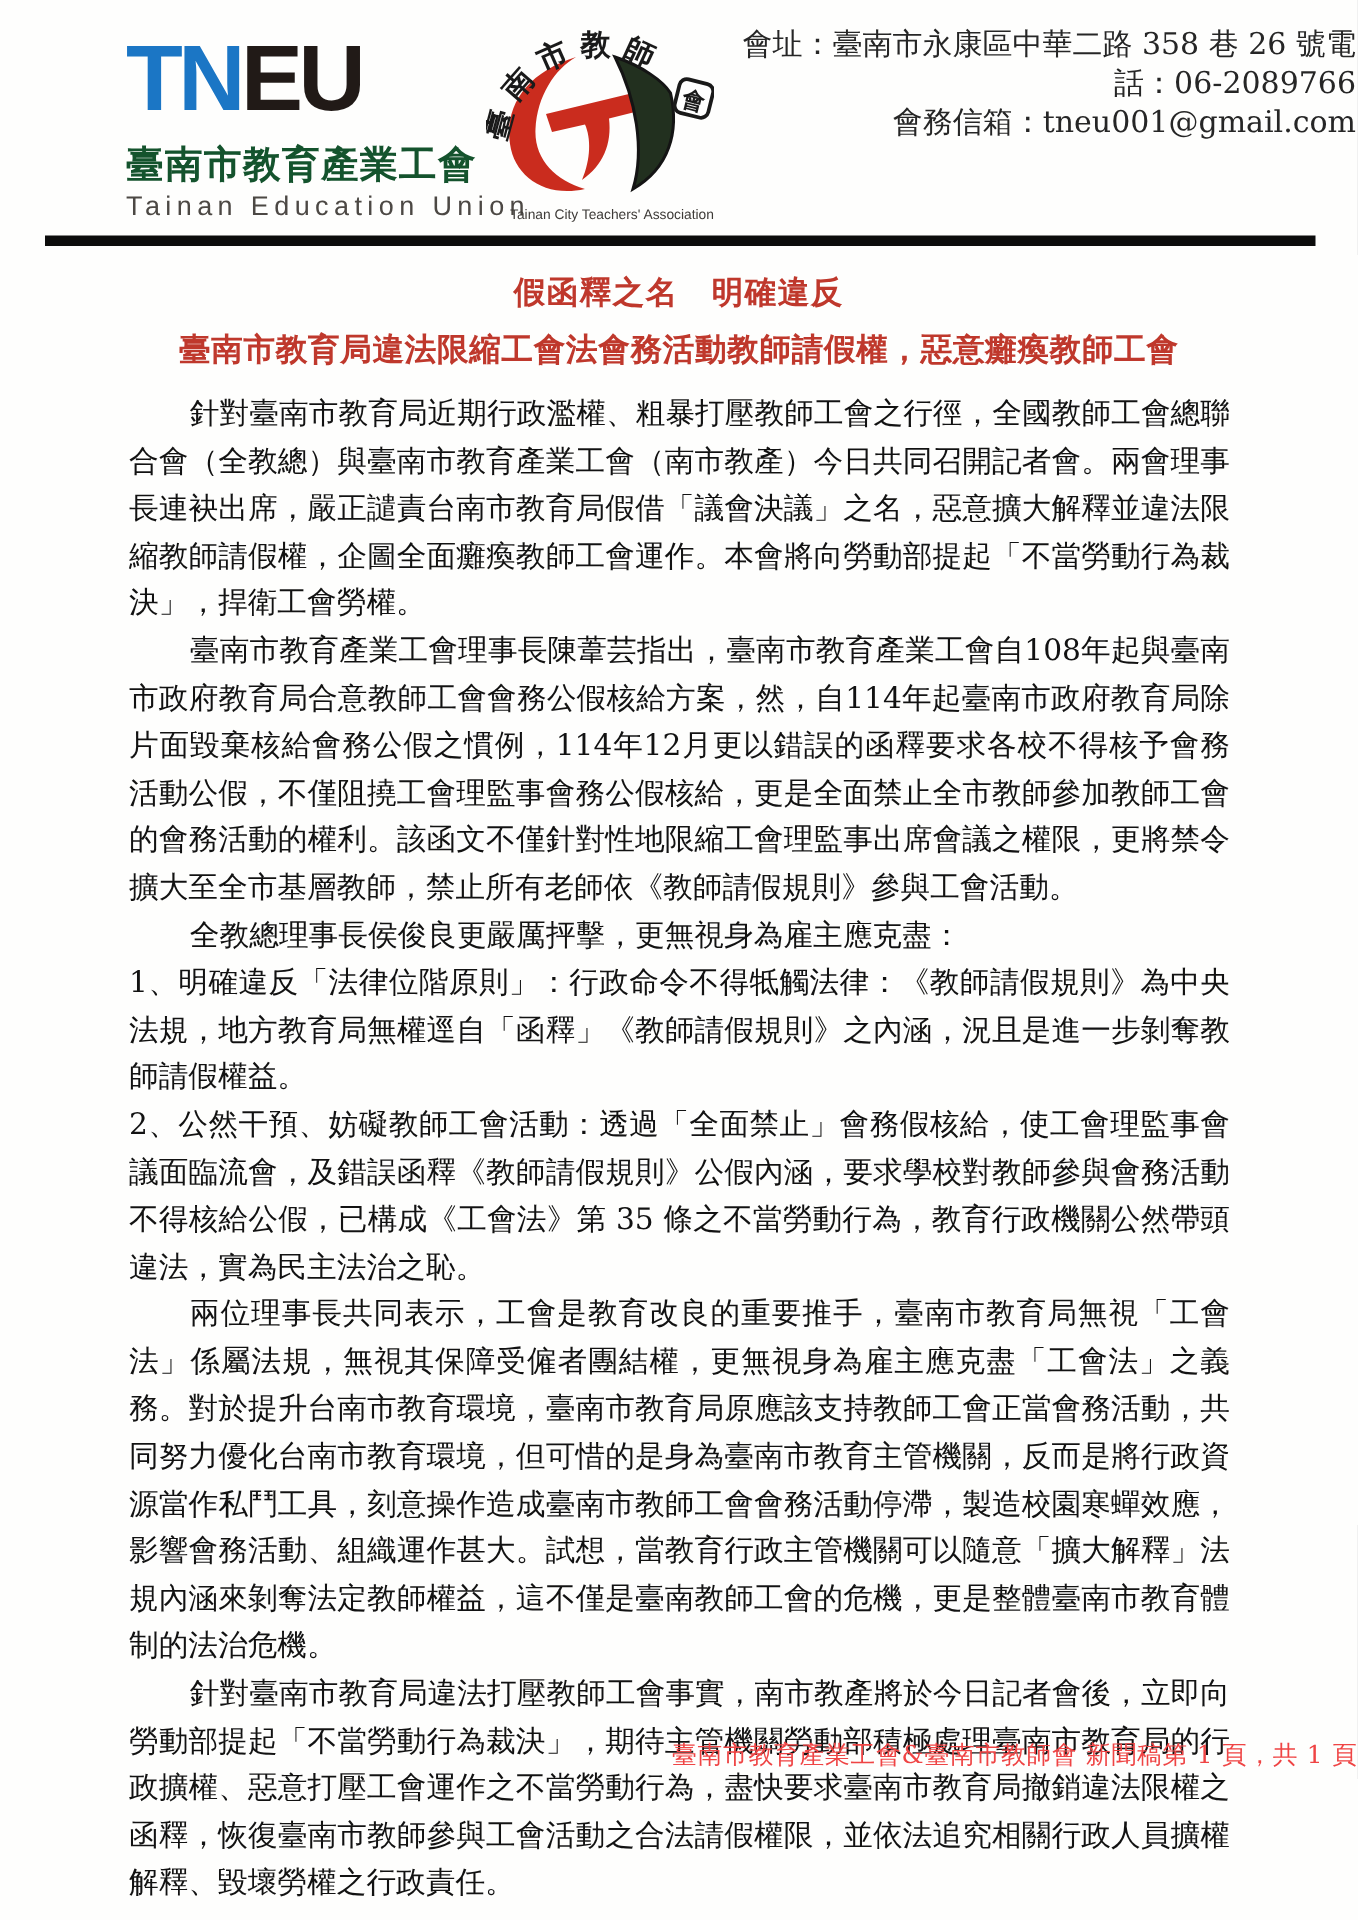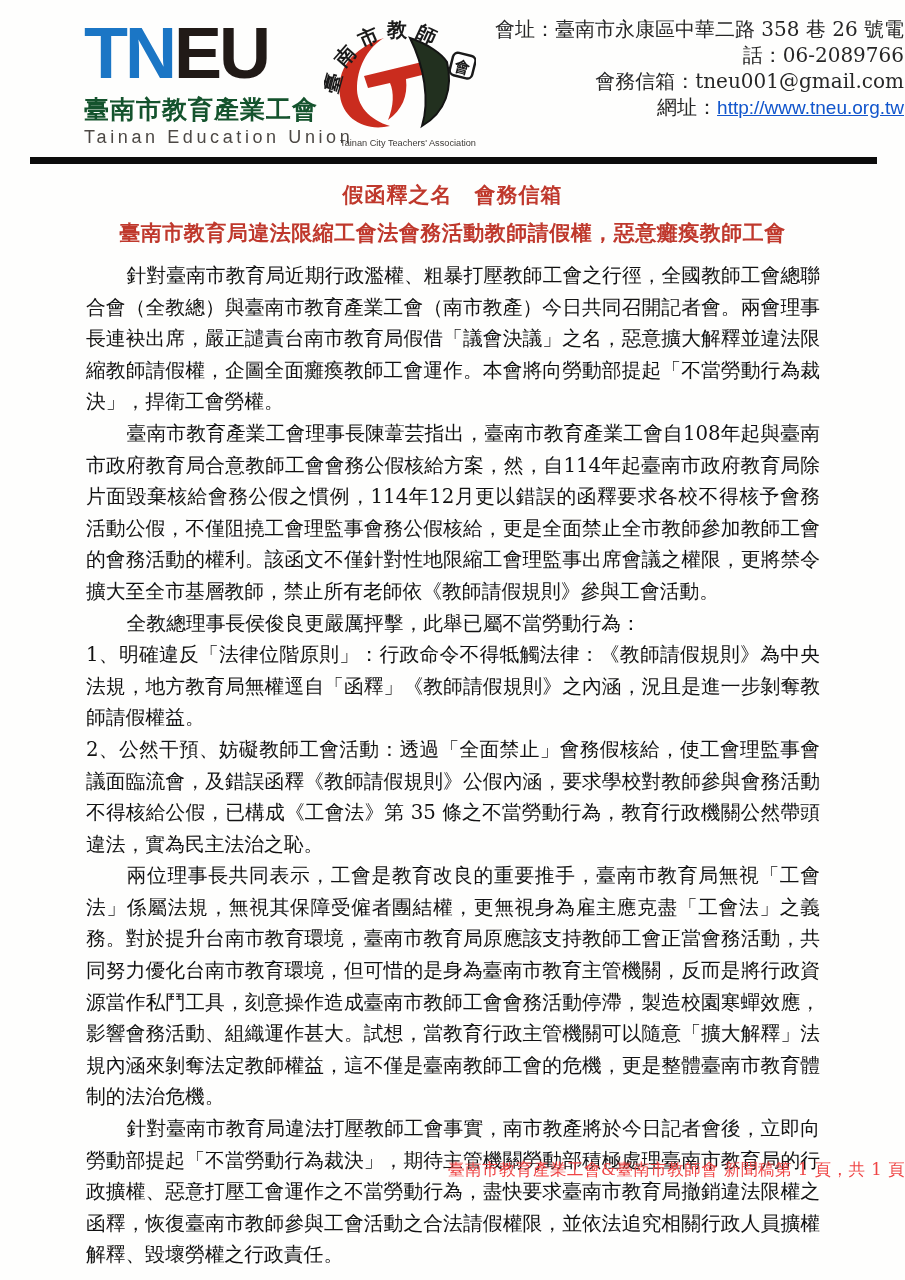--- a/index.html
+++ b/index.html
@@ -13,21 +13,21 @@
     color:#141414;
     overflow:hidden;
   }
 
   
   .header { position:absolute; top:16px; left:84px; right:0; display:flex; }
 
   .tneu-logo { width:230px; flex:0 0 auto; }
   .tneu-word {
     font-family:"Liberation Sans","DejaVu Sans",sans-serif;
-    font-weight:bold; font-size:72px; line-height:74px; letter-spacing:-3px;
+    font-weight:bold; font-size:62px; line-height:74px; letter-spacing:-3px;
   }
   .tneu-word .tn { color:#1b76c5; }
   .tneu-word .eu { color:#211a17; }
   .org-zh {
     font-family:"DejaVu Sans","Liberation Sans",sans-serif;
     font-size:25px; font-weight:bold; color:#14532d; letter-spacing:1px; margin-top:3px;
     white-space:nowrap;
   }
   .org-en {
     font-family:"Liberation Sans","DejaVu Sans",sans-serif;
@@ -119,38 +119,35 @@
         </g>
 
         <text x="84" y="134" text-anchor="middle" font-size="9.2" font-family="'Liberation Sans','DejaVu Sans',sans-serif" fill="#3d3a37">Tainan City Teachers' Association</text>
       </svg>
     </div>
 
     <div class="contact">
       <div class="row">會址：臺南市永康區中華二路 358 巷 26 號電</div>
       <div class="row">話：06-2089766</div>
       <div class="row">會務信箱：tneu001@gmail.com</div>
-      <div class="row">
-        <span>網址：</span><a class="url" href="#">http://www.tneu.org.tw</a>
-      </div>
     </div>
   </div>
 
   <div class="rule"></div>
 
-  <div class="doc-title">假函釋之名　會務信箱</div>
+  <div class="doc-title">假函釋之名　明確違反</div>
   <div class="doc-subtitle">臺南市教育局違法限縮工會法會務活動教師請假權，惡意癱瘓教師工會</div>
 
   <div class="content">
 
       <p class="para">針對臺南市教育局近期行政濫權、粗暴打壓教師工會之行徑，全國教師工會總聯合會（全教總）與臺南市教育產業工會（南市教產）今日共同召開記者會。兩會理事長連袂出席，嚴正譴責台南市教育局假借「議會決議」之名，惡意擴大解釋並違法限縮教師請假權，企圖全面癱瘓教師工會運作。本會將向勞動部提起「不當勞動行為裁決」，捍衛工會勞權。</p>
 
       <p class="para">臺南市教育產業工會理事長陳葦芸指出，臺南市教育產業工會自108年起與臺南市政府教育局合意教師工會會務公假核給方案，然，自114年起臺南市政府教育局除片面毀棄核給會務公假之慣例，114年12月更以錯誤的函釋要求各校不得核予會務活動公假，不僅阻撓工會理監事會務公假核給，更是全面禁止全市教師參加教師工會的會務活動的權利。該函文不僅針對性地限縮工會理監事出席會議之權限，更將禁令擴大至全市基層教師，禁止所有老師依《教師請假規則》參與工會活動。</p>
 
-      <p class="para">全教總理事長侯俊良更嚴厲抨擊，此舉已屬不當勞動行為：</p>
+      <p class="para">全教總理事長侯俊良更嚴厲抨擊，更無視身為雇主應克盡：</p>
 
       <p class="item">1、明確違反「法律位階原則」：行政命令不得牴觸法律：《教師請假規則》為中央法規，地方教育局無權逕自「函釋」《教師請假規則》之內涵，況且是進一步剝奪教師請假權益。</p>
 
       <p class="item">2、公然干預、妨礙教師工會活動：透過「全面禁止」會務假核給，使工會理監事會議面臨流會，及錯誤函釋《教師請假規則》公假內涵，要求學校對教師參與會務活動不得核給公假，已構成《工會法》第 35 條之不當勞動行為，教育行政機關公然帶頭違法，實為民主法治之恥。</p>
 
       <p class="para">兩位理事長共同表示，工會是教育改良的重要推手，臺南市教育局無視「工會法」係屬法規，無視其保障受僱者團結權，更無視身為雇主應克盡「工會法」之義務。對於提升台南市教育環境，臺南市教育局原應該支持教師工會正當會務活動，共同努力優化台南市教育環境，但可惜的是身為臺南市教育主管機關，反而是將行政資源當作私鬥工具，刻意操作造成臺南市教師工會會務活動停滯，製造校園寒蟬效應，影響會務活動、組織運作甚大。試想，當教育行政主管機關可以隨意「擴大解釋」法規內涵來剝奪法定教師權益，這不僅是臺南教師工會的危機，更是整體臺南市教育體制的法治危機。</p>
 
       <p class="para">針對臺南市教育局違法打壓教師工會事實，南市教產將於今日記者會後，立即向勞動部提起「不當勞動行為裁決」，期待主管機關勞動部積極處理臺南市教育局的行政擴權、惡意打壓工會運作之不當勞動行為，盡快要求臺南市教育局撤銷違法限權之函釋，恢復臺南市教師參與工會活動之合法請假權限，並依法追究相關行政人員擴權解釋、毀壞勞權之行政責任。</p>
     </div>
 

